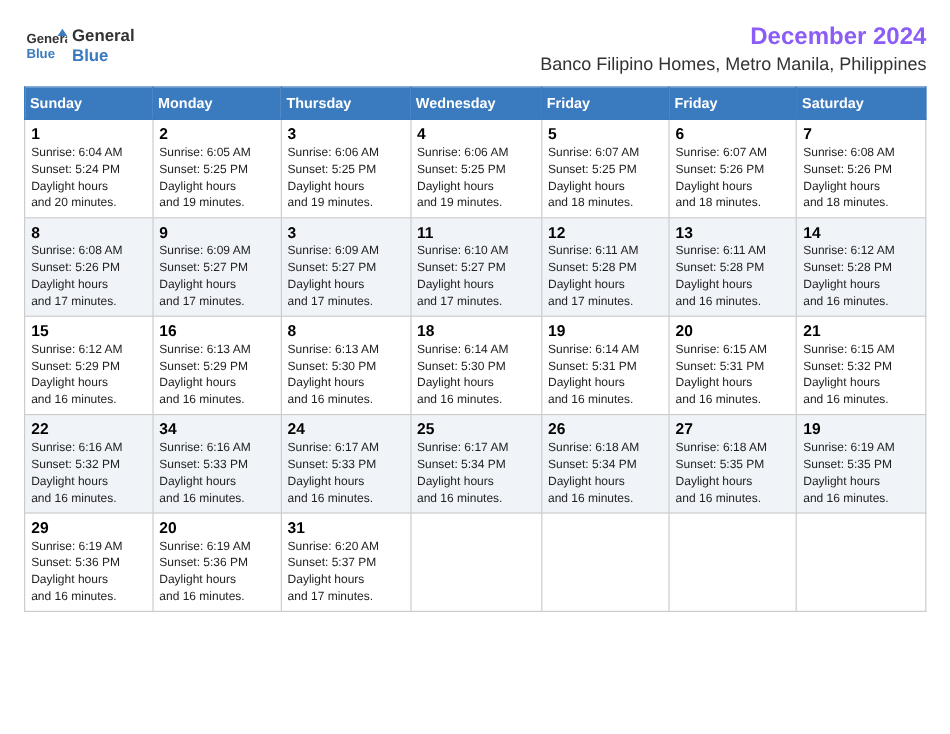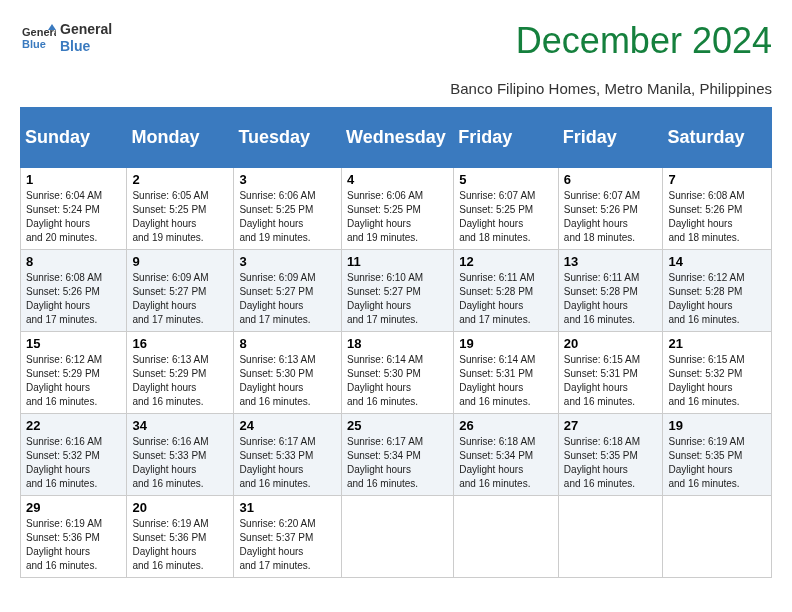--- a/index.html
+++ b/index.html
@@ -28,40 +28,40 @@
       line-height: 1.2;
     }
     .logo-icon {
       width: 36px;
       height: 36px;
     }
     .title-section {
       text-align: right;
     }
     .month-title {
-      font-size: 36px;
-      font-weight: normal;
-      color: #15803d;
+      font-size: 20px;
+      font-weight: bold;
+      color: #8b5cf6;
     }
     .location-title {
       font-size: 15px;
       color: #333;
-      margin-top: 18px;
+      margin-top: 2px;
     }
     .calendar {
       width: 100%;
       border-collapse: collapse;
       font-size: 11px;
     }
     .calendar th {
       background-color: #3a7abf;
       color: white;
-      padding: 19px 4px;
+      padding: 6px 4px;
       text-align: left;
-      font-size: 18px;
+      font-size: 12px;
       border: 1px solid #3a7abf;
     }
     .calendar td {
       border: 1px solid #ccc;
       vertical-align: top;
       padding: 4px 5px;
       width: 113px;
       min-height: 80px;
       background: #fff;
     }
@@ -103,21 +103,21 @@
     <div class="month-title">December 2024</div>
     <div class="location-title">Banco Filipino Homes, Metro Manila, Philippines</div>
   </div>
 </div>
 
 <table class="calendar">
   <thead>
     <tr>
       <th>Sunday</th>
       <th>Monday</th>
-      <th>Tuesday</th>
+      <th>Thursday</th>
       <th>Wednesday</th>
       <th>Friday</th>
       <th>Friday</th>
       <th>Saturday</th>
     </tr>
   </thead>
   <tbody id="calendar-body">
   <tr>
         <td>
     <span class="day-num">1</span>

